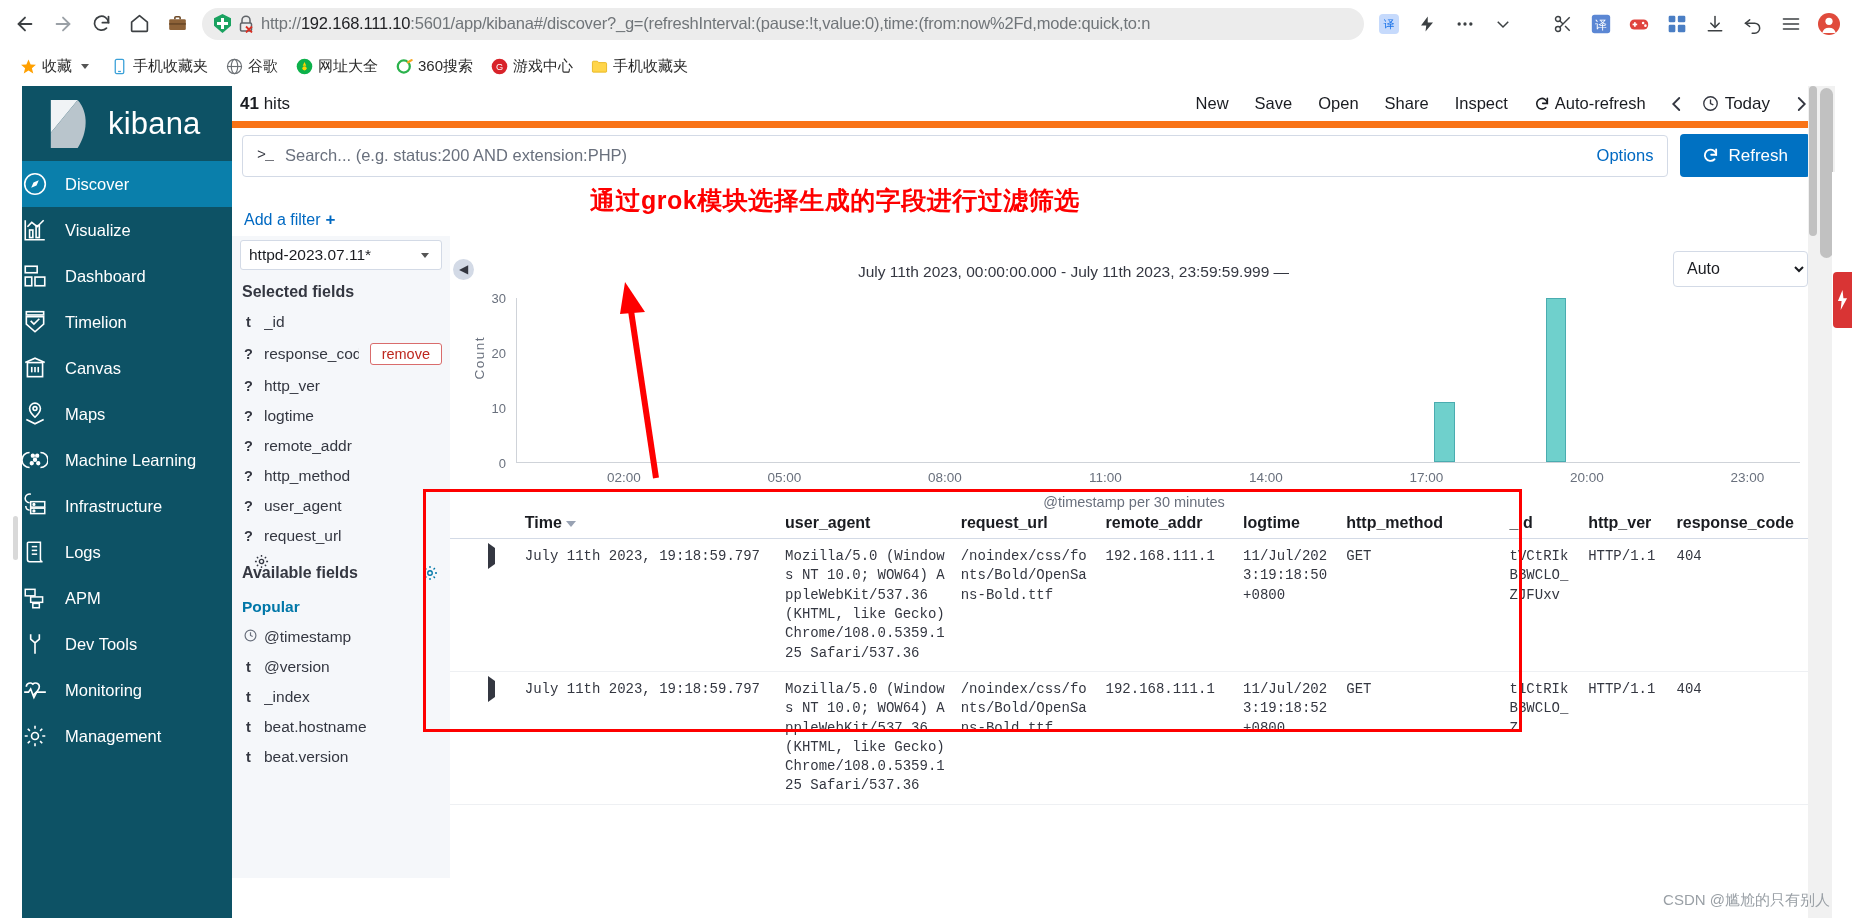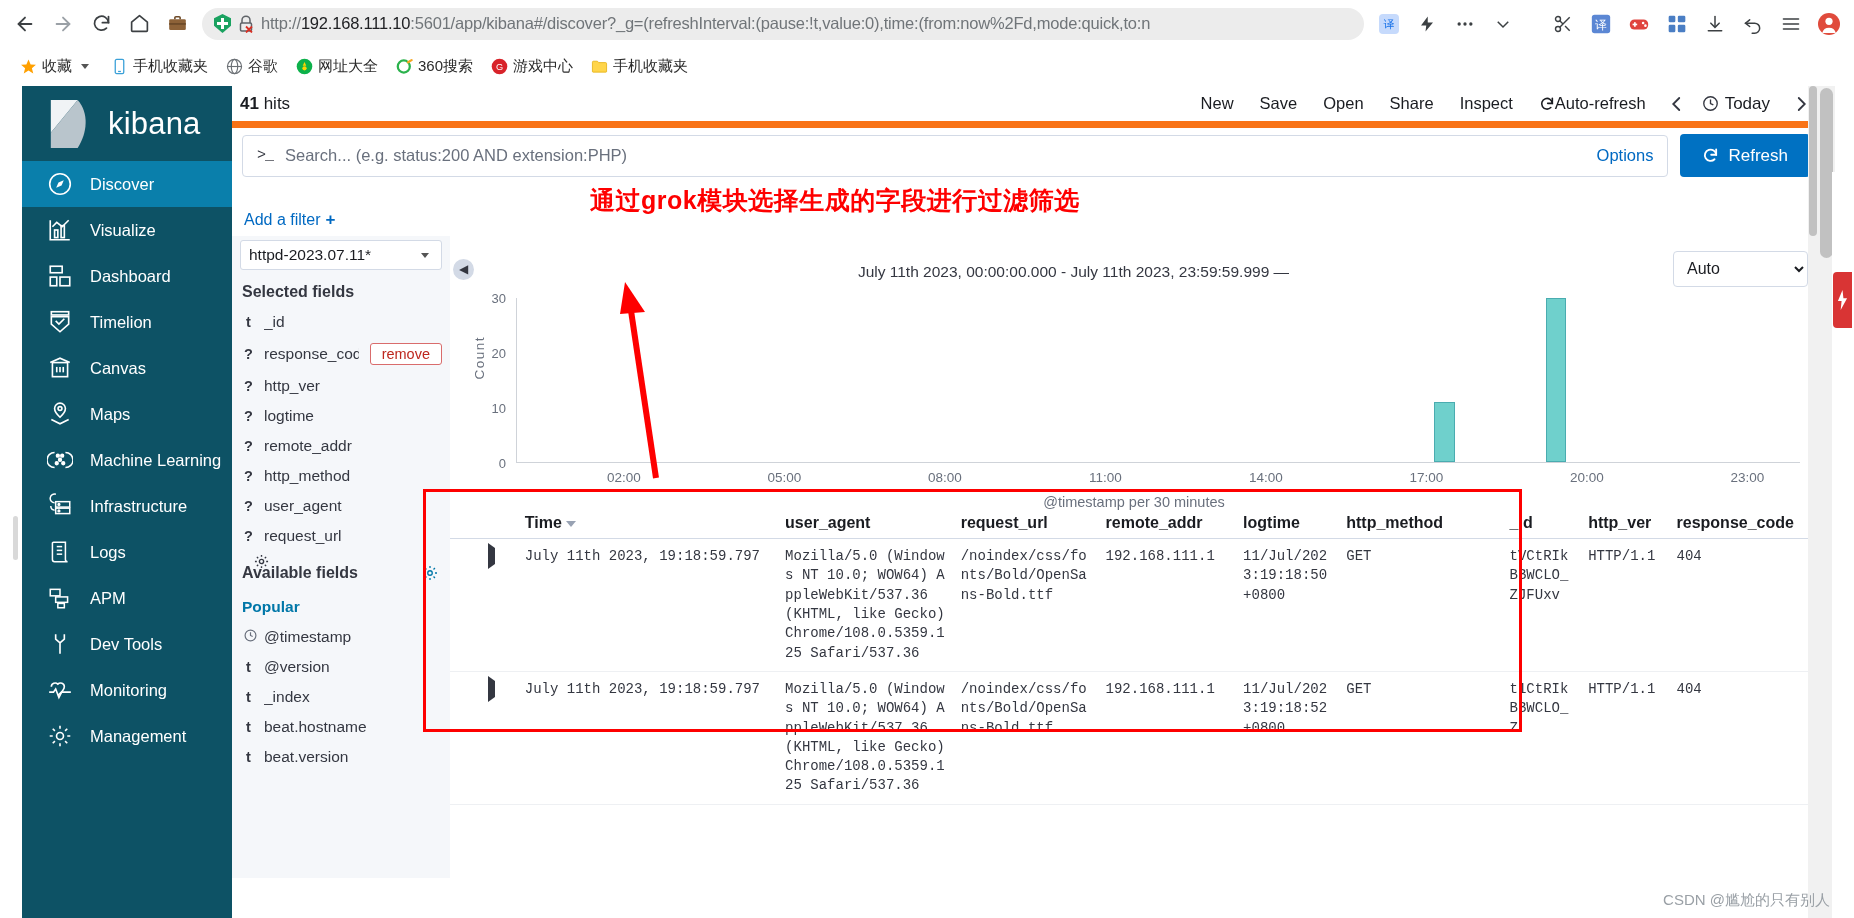--- a/index.html
+++ b/index.html
@@ -71,42 +71,42 @@
   .kb-sidebar {
     position:absolute; left:22px; top:0; width:210px; height:832px;
     background:#0d5265; color:#fff; overflow:hidden;
   }
   .kb-logo {
     height:75px; display:flex; align-items:center; gap:14px; padding-left:26px;
   }
   .kb-logo-mark { width:46px; height:48px; flex:0 0 auto; }
   .kb-logo-text { font-size:31px; font-weight:400; letter-spacing:0.2px; color:#fff; }
   .nav-item {
-    height:46px; display:flex; align-items:center; gap:17px; padding-left:25px;
+    height:46px; display:flex; align-items:center; gap:17px; 
     font-size:16.5px; color:#ffffff; cursor:pointer; white-space:nowrap;
   }
   .nav-item.active { background:#0a7fab; }
   .nav-ico { width:26px; height:26px; flex:0 0 auto; display:block; }
 
   
   .kb-main {
     position:absolute; left:232px; top:0; right:36px; height:832px;
     background:#ffffff; overflow:hidden;
   }
   .topbar {
     height:42px; display:flex; align-items:center; padding:0 8px 0 8px;
     border-bottom:7px solid #f97316; background:#fff;
   }
   .hits { font-size:17px; color:#1a1c21; }
   .hits b { font-weight:700; }
   .topbar-spacer { flex:1 1 auto; }
   .tb-link {
     font-size:16.5px; color:#1a1c21; margin-left:26px; cursor:pointer; white-space:nowrap;
   }
-  .tb-link.refresh-link { display:flex; align-items:center; }
+  .tb-link.refresh-link { display:flex; align-items:center; gap:5px; }
   .tb-arrow { margin-left:22px; color:#343741; cursor:pointer; display:flex; align-items:center; }
   .tb-today { display:flex; align-items:center; gap:6px; font-size:17px; color:#1a1c21; margin-left:16px; cursor:pointer; }
 
   .searchrow {
     display:flex; align-items:center; gap:0; padding:6px 8px 6px 10px; background:#fff;
   }
   .searchbox {
     flex:1 1 auto; height:42px; border:1px solid #d3dae6; border-radius:4px;
     display:flex; align-items:center; padding:0 14px; gap:12px; background:#fff;
     min-width:0;

